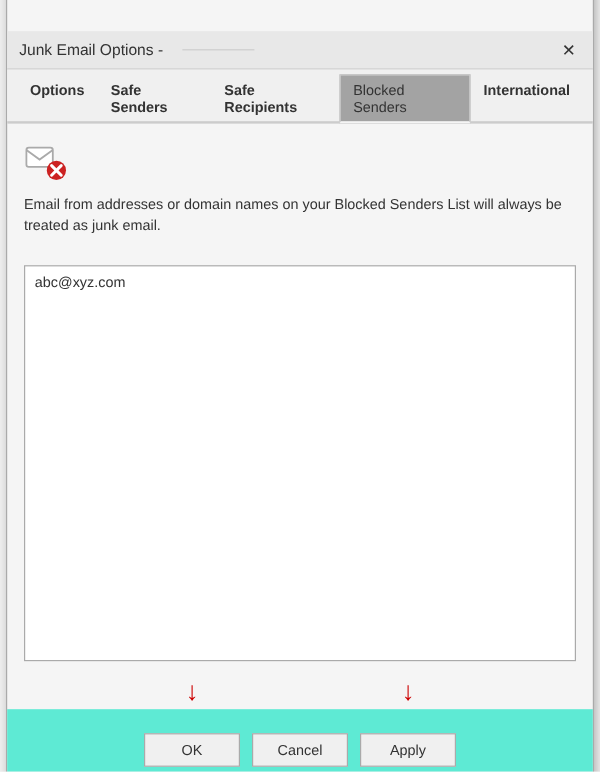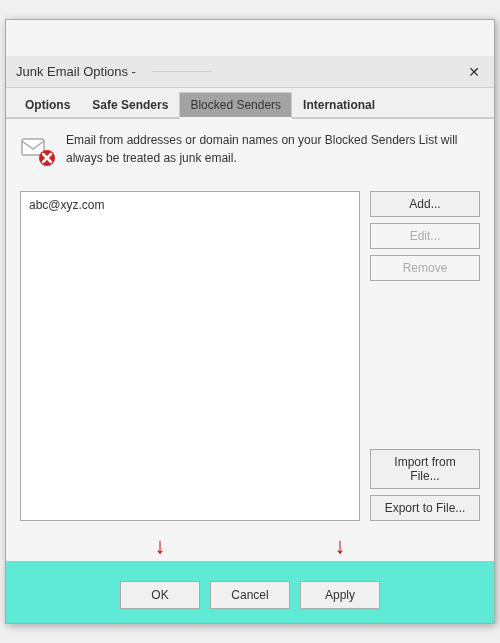--- a/index.html
+++ b/index.html
@@ -84,20 +84,21 @@
       z-index: 1;
     }
     .content {
       padding: 12px 14px 14px 14px;
     }
     .info-row {
       display: flex;
       align-items: flex-start;
       gap: 10px;
       margin-bottom: 24px;
+      flex-direction: column;
     }
     .info-icon {
       width: 36px;
       height: 36px;
       flex-shrink: 0;
     }
     .info-text {
       font-size: 12px;
       color: #333;
       line-height: 1.5;
@@ -187,20 +188,21 @@
     <div class="title-bar-left">
       <span class="title-text">Junk Email Options -</span>
       <div class="title-bar-line"></div>
     </div>
     <button class="close-btn">✕</button>
   </div>
 
   <div class="tabs">
     <div class="tab">Options</div>
     <div class="tab">Safe Senders</div>
+    <div class="tab">Safe Recipients</div>
     <div class="tab active">Blocked Senders</div>
     <div class="tab">International</div>
   </div>
 
   <div class="content">
 
     <div class="info-row">
       <div class="info-icon">
         
         <svg width="36" height="36" viewBox="0 0 36 36" xmlns="http://www.w3.org/2000/svg">
@@ -215,28 +217,20 @@
       </div>
       <span class="info-text">Email from addresses or domain names on your Blocked Senders List will always be treated as junk email.</span>
     </div>
 
     <div class="main-area">
 
       <div class="list-box">
         <div class="list-item">abc@xyz.com</div>
       </div>
 
-      <div class="side-buttons">
-        <button class="btn">Add...</button>
-        <button class="btn" disabled="">Edit...</button>
-        <button class="btn" disabled="">Remove</button>
-        <div class="spacer"></div>
-        <button class="btn">Import from File...</button>
-        <button class="btn">Export to File...</button>
-      </div>
     </div>
   </div>
 
   <div class="arrow-container">
     <div class="arrow-slot">
       <span class="arrow">↓</span>
     </div>
     <div class="arrow-slot"></div>
     <div class="arrow-slot">
       <span class="arrow">↓</span>

